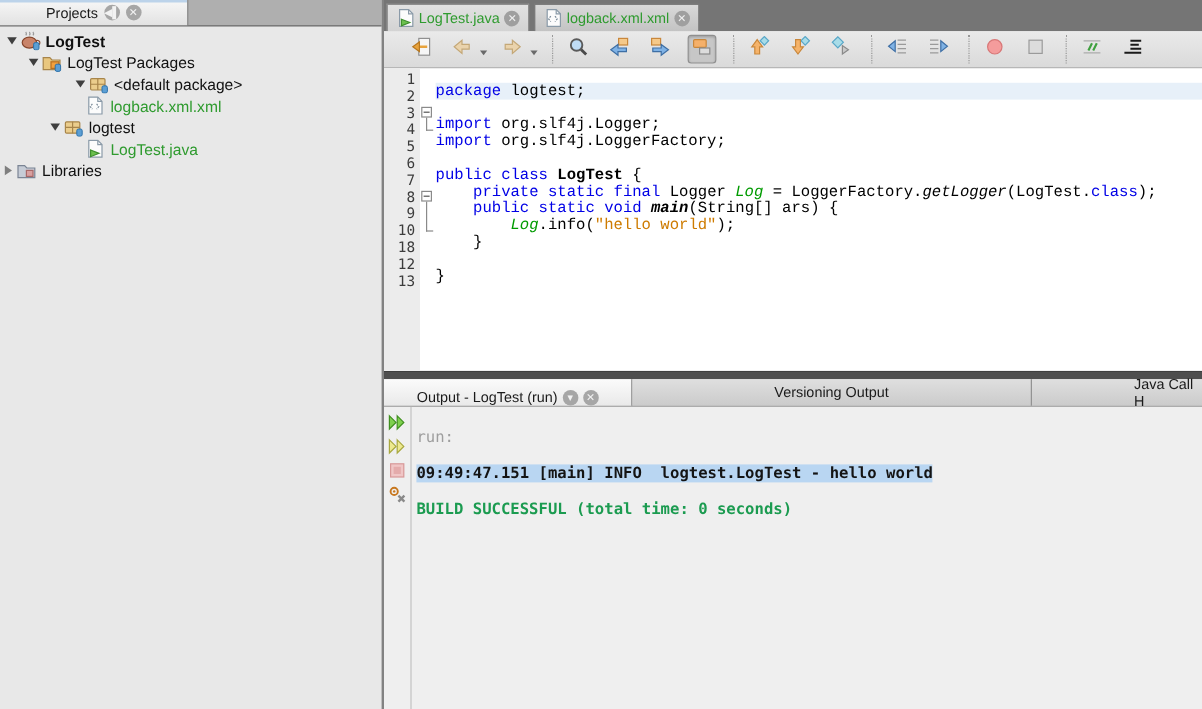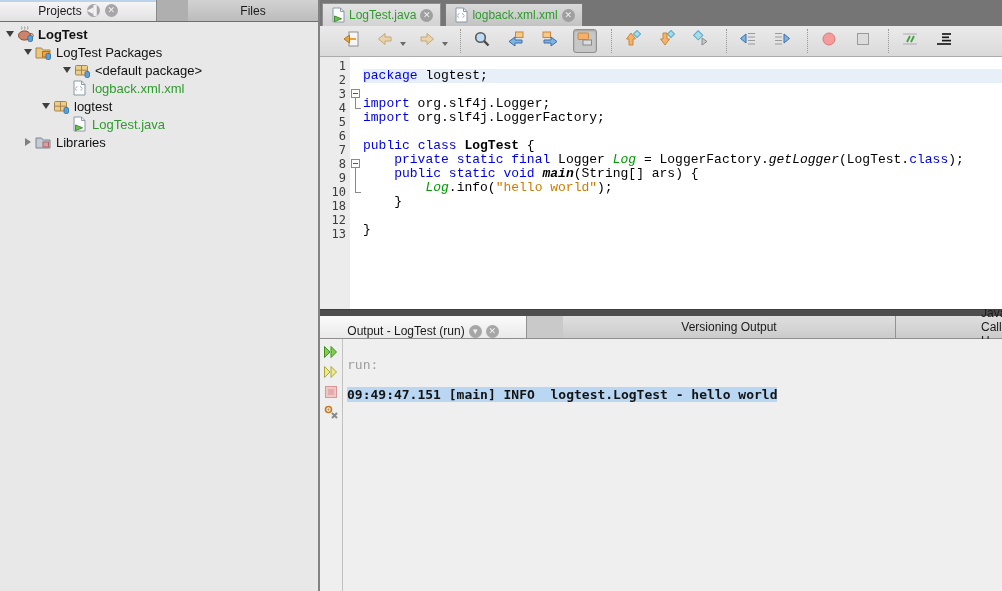--- a/index.html
+++ b/index.html
@@ -54,21 +54,21 @@
   .str{color:#CE7B00;}
   .fold-box{position:absolute;left:1px;width:9px;height:9px;background:#fff;border:1px solid #8A8A8A;box-sizing:border-box;}
   .fold-box:before{content:"";position:absolute;left:1px;right:1px;top:3px;border-top:1px solid #555;}
   .fold-tail{position:absolute;left:5px;border-left:1px solid #8A8A8A;border-bottom:1px solid #8A8A8A;width:5px;}
 
   .hsplitter{height:6px;background:#4E4E4E;border-top:1px solid #3E3E3E;}
 
   .out-tabbar{height:22px;display:flex;border-bottom:1px solid #8F8F8F;background:#C9C9C9;}
   .otab{display:flex;align-items:center;justify-content:center;gap:4px;font-size:12px;color:#1a1a1a;box-sizing:border-box;border-right:1px solid #939393;}
   .otab.sel{flex:0 0 207px;background:linear-gradient(#FBFBFB,#E9E9E9);align-items:flex-end;}
-  .otab.t2{flex:0 0 333px;background:linear-gradient(#DFDFDF,#CBCBCB);margin-left:36px;}
+  .otab.t2{flex:0 0 333px;background:linear-gradient(#DFDFDF,#CBCBCB);}
   .otab.t3{flex:1;background:linear-gradient(#DFDFDF,#CBCBCB);justify-content:flex-start;padding-left:85px;border-right:none;}
 
   .output{flex:1;display:flex;background:#EFEFEF;min-height:0;}
   .out-rail{width:22px;border-right:1px solid #C2C2C2;display:flex;flex-direction:column;align-items:center;padding-top:5px;gap:4px;}
   .rail-btn{width:16px;height:16px;}
   .out-text{flex:1;padding:3px 0 0 4px;font-family:"DejaVu Sans Mono",monospace;font-size:13px;line-height:14px;overflow:hidden;}
   .out-line{white-space:pre;height:14px;margin-top:16px;}
   .out-line .sel-span{background:#B9D6F2;}
   .o-target{color:#9E9E9E;}
   .o-stdout{color:#141414;font-weight:bold;}
@@ -79,23 +79,20 @@
 
 <div class="app">
 
   <div class="left-panel">
     <div class="left-tabbar">
       <div class="ltab sel">
         <span>Projects</span>
         <span class="tab-circle">◀▌</span>
         <span class="tab-circle">✕</span>
       </div>
-      <div class="ltab unsel">
-        <span>Files</span>
-      </div>
     </div>
     <div class="tree" id="tree">
         <div class="tree-row" style="padding-left: 3px;">
           <span class="expander">
             <span class="exp-down"></span>
           </span>
           <span class="tree-icon"><svg width="17" height="16" viewBox="0 0 17 16">
               <path d="M4.5 3.5 q1-1.5 0-3 M7.5 3.5 q1-1.5 0-3 M10.5 3.5 q1-1.5 0-3" stroke="#9A9A9A" fill="none"></path>
               <ellipse cx="7.5" cy="9.5" rx="6" ry="4.6" fill="#C9846A" stroke="#86462C"></ellipse>
               <path d="M13 7.8 a2.3 2 0 1 1 0 3.6" fill="none" stroke="#86462C"></path>
@@ -149,21 +146,21 @@
         </div>
         <div class="tree-row" style="padding-left: 57px;">
           <span class="expander"></span>
           <span class="tree-icon"><svg width="17" height="16" viewBox="0 0 17 16">
               <path d="M3 1 h7.5 l3.5 3.5 V15 H3 z" fill="#FCFCFC" stroke="#8A9AA8"></path>
               <path d="M10.5 1 v3.5 h3.5" fill="none" stroke="#8A9AA8"></path>
               <path d="M4.5 9 l7 2.8 -7 2.8 z" fill="#6CC04E" stroke="#3F8F2F"></path>
             </svg></span>
           <span class="tree-label green">LogTest.java</span>
         </div>
-        <div class="tree-row" style="padding-left: 21px;">
+        <div class="tree-row" style="">
           <span class="expander">
             <span class="exp-right"></span>
           </span>
           <span class="tree-icon"><svg width="17" height="16" viewBox="0 0 17 16">
               <path d="M1 4 h5.5 l1.8 2 H15 v8 H1 z" fill="#C6CCD6" stroke="#7A8494"></path>
               <rect x="8" y="8" width="5.5" height="5" fill="#D9A0A0" stroke="#A86868"></rect>
             </svg></span>
           <span class="tree-label">Libraries</span>
         </div>
       </div>
@@ -385,17 +382,18 @@
             </svg></span>
           <span class="rail-btn"><svg width="16" height="16" viewBox="0 0 16 16">
               <circle cx="5.5" cy="5.5" r="3" fill="none" stroke="#C87820" stroke-width="1.6"></circle>
               <circle cx="5.5" cy="5.5" r="1" fill="#C87820"></circle>
               <path d="M9 14 L14 9 M9 9 l5 5" stroke="#8A8A8A" stroke-width="2"></path>
             </svg></span>
         </div>
       <div class="out-text" id="out-text">
           <div class="out-line o-target">run:</div>
           <div class="out-line o-stdout"><span class="sel-span">09:49:47.151 [main] INFO  logtest.LogTest - hello world</span></div>
+          <div class="out-line o-success">BUILD SUCCESSFUL (total time: 0 seconds)</div>
         </div>
     </div>
 
   </div>
 </div>
 
 </body></html>

